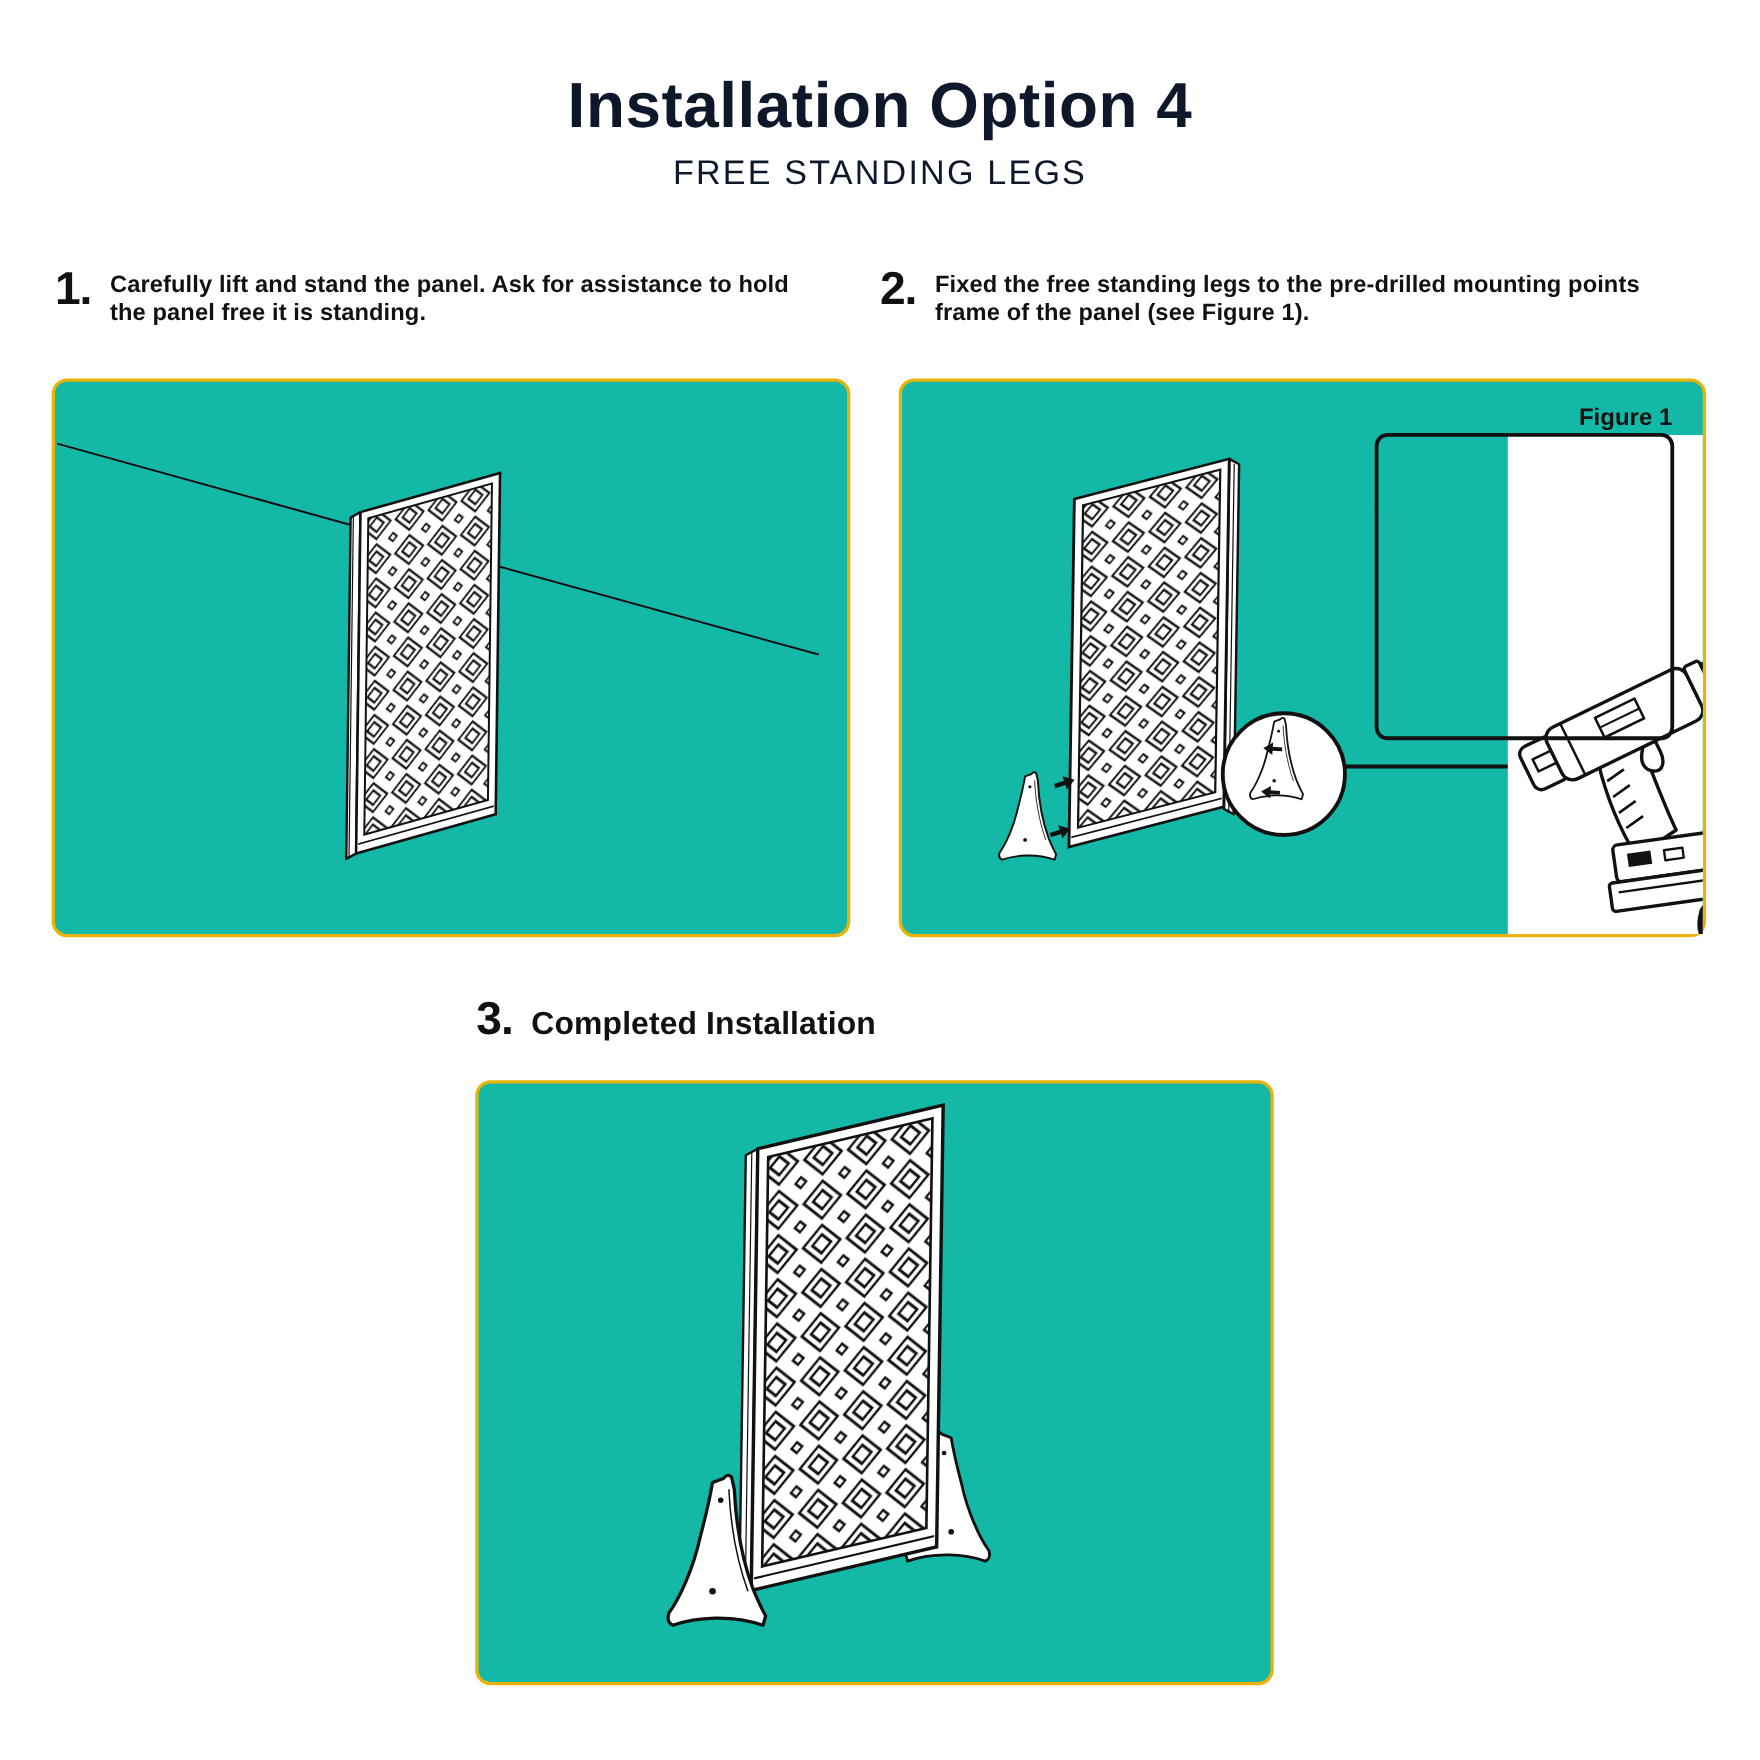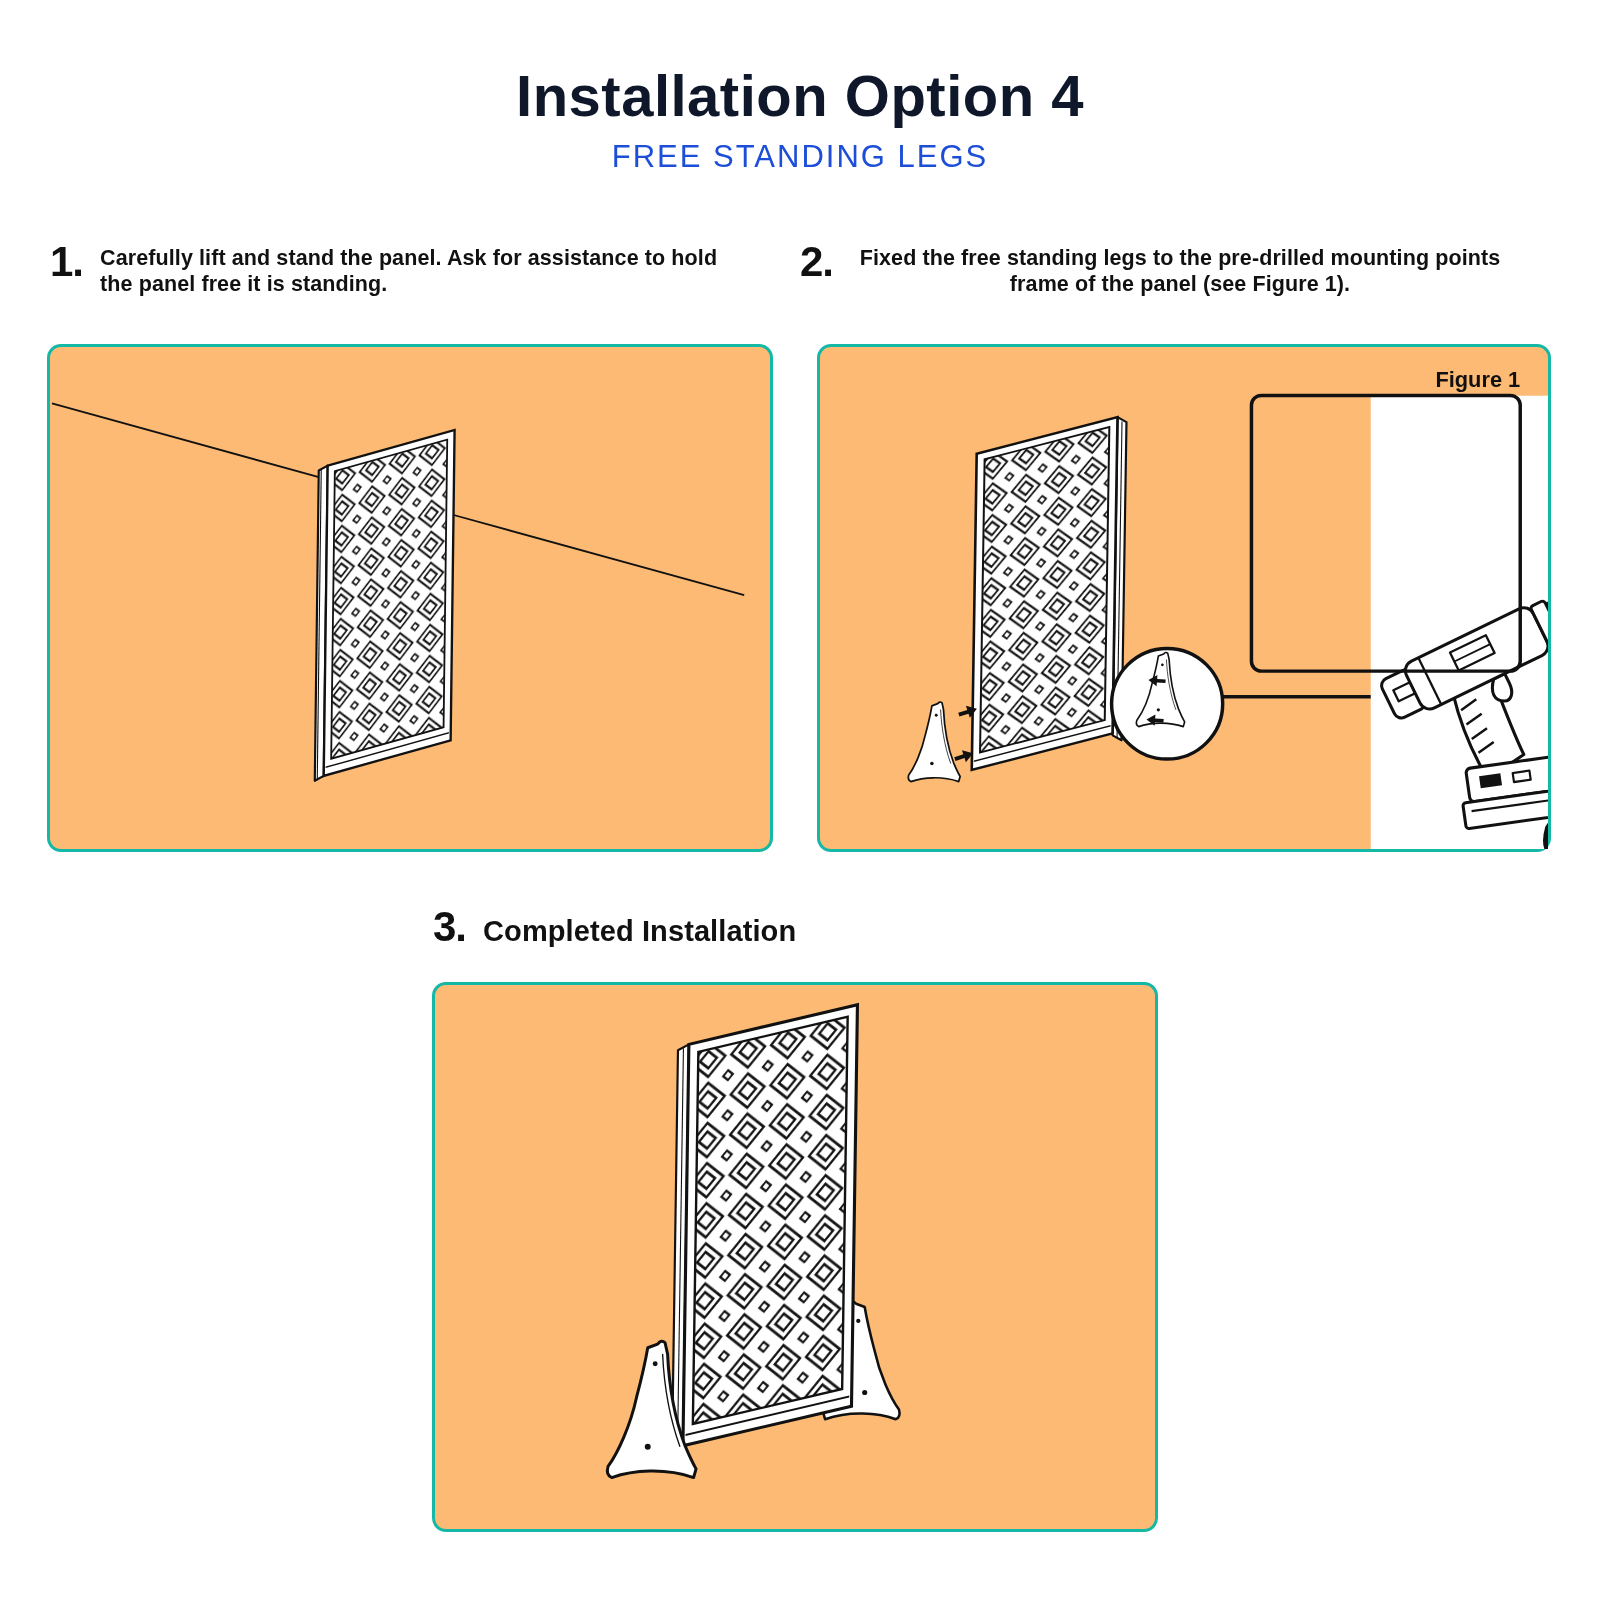--- a/index.html
+++ b/index.html
@@ -2,31 +2,31 @@
 <html><head>
 <meta charset="utf-8">
 <style>
   html,body { margin:0; padding:0; background:#ffffff; }
   .sheet {
     position:relative; width:1600px; height:1600px; background:#ffffff;
     font-family:"Liberation Sans", sans-serif; color:#111; overflow:hidden;
   }
   .header { position:absolute; top:62px; left:0; width:100%; text-align:center; }
   .title  { margin:0; font-size:58px; font-weight:800; letter-spacing:.5px; color:#0f172a; }
-  .subtitle { margin-top:10px; font-size:31px; font-weight:500; letter-spacing:2px; color:#1d4ed8; }
+  .subtitle { margin-top:10px; font-size:31px; font-weight:500; letter-spacing:2px; color:#0f172a; }
 
   .step { position:absolute; display:flex; align-items:flex-start; gap:17px; }
   .step-num { font-size:42px; font-weight:800; line-height:.92; letter-spacing:-1px; }
   .step-text { margin:3px 0 0; font-size:21.5px; font-weight:600; line-height:1.2; letter-spacing:.1px; }
   #step1 { left:50px;  top:243px; } #step1 .step-text { width:655px; }
-  #step2 { left:800px; top:243px; } #step2 .step-text { width:660px;text-align:center; }
+  #step2 { left:800px; top:243px; } #step2 .step-text { width:660px; }
   #step3 { left:433px; top:901px; align-items:baseline; }
   #step3 .step-text { font-size:29px; margin-top:13px; }
 
-  .box { position:absolute; border:3px solid #14b8a6; border-radius:14px; background:#fdba74; box-sizing:border-box; }
+  .box { position:absolute; border:3px solid #eab308; border-radius:14px; background:#14b8a6; box-sizing:border-box; }
   #box1 { left:47px;  top:344px; width:726px; height:508px; }
   #box2 { left:817px; top:344px; width:734px; height:508px; }
   #box3 { left:432px; top:982px; width:726px; height:550px; }
   .box svg { display:block; width:100%; height:100%; }
 </style>
 </head>
 <body>
 
 <div class="sheet">
 

